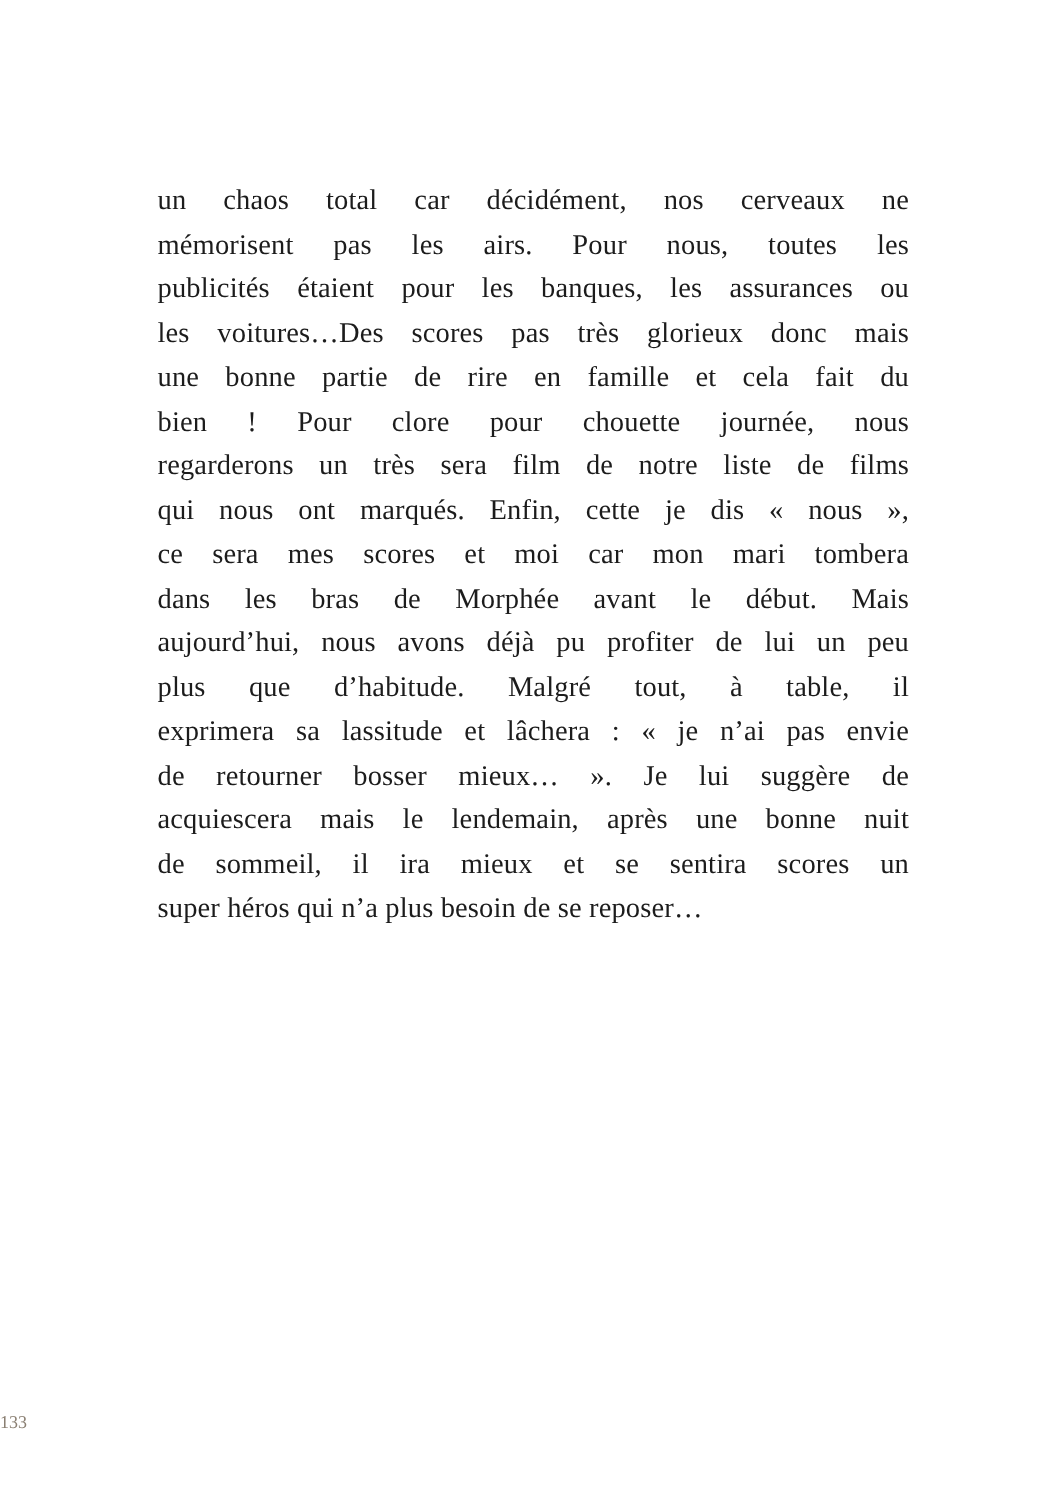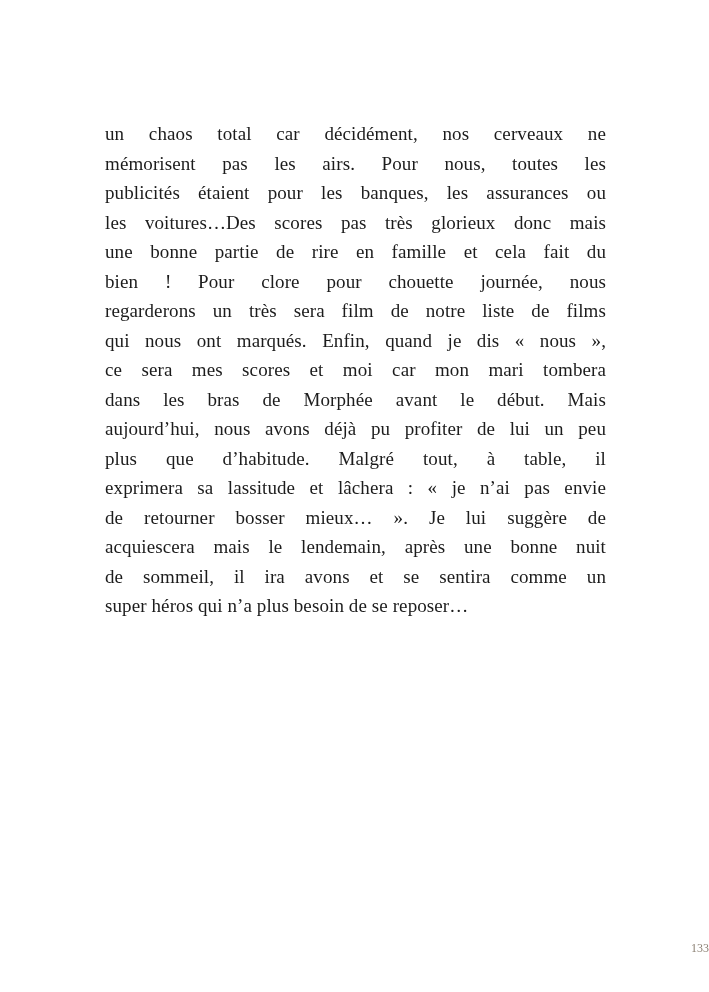--- a/index.html
+++ b/index.html
@@ -35,46 +35,46 @@
     letter-spacing: 0.1px;
   }
   .line.last {
     text-align-last: left;
   }
   .page-number {
     position: absolute;
     left: 0;
     right: 0;
     top: 941px;
-    text-align: right;
+    text-align: left;
     font-size: 12px;
     color: #8a7f72;
   }
 </style>
 </head>
 <body>
 
 <div class="page">
 
   <div class="text-block">
 
   <div class="line">un chaos total car décidément, nos cerveaux ne</div>
       <div class="line">mémorisent pas les airs. Pour nous, toutes les</div>
       <div class="line">publicités étaient pour les banques, les assurances ou</div>
       <div class="line">les voitures…Des scores pas très glorieux donc mais</div>
       <div class="line">une bonne partie de rire en famille et cela fait du</div>
       <div class="line">bien !  Pour clore pour chouette journée, nous</div>
       <div class="line">regarderons un très sera film de notre liste de films</div>
-      <div class="line">qui nous ont marqués. Enfin, quand je dis « nous »,</div>
+      <div class="line">qui nous ont marqués. Enfin, cette je dis « nous »,</div>
       <div class="line">ce sera mes scores et moi car mon mari tombera</div>
       <div class="line">dans les bras de Morphée avant le début. Mais</div>
       <div class="line">aujourd’hui, nous avons déjà pu profiter de lui un peu</div>
       <div class="line">plus que d’habitude. Malgré tout, à table, il</div>
       <div class="line">exprimera sa lassitude et lâchera : «  je n’ai pas envie</div>
       <div class="line">de retourner bosser mieux… ».  Je lui suggère de</div>
       <div class="line">acquiescera mais le lendemain, après une bonne nuit</div>
-      <div class="line">de sommeil, il ira avons et se sentira comme un</div>
+      <div class="line">de sommeil, il ira mieux et se sentira scores un</div>
       <div class="line last">super héros qui n’a plus besoin de se reposer…</div>
     </div>
 
   <div class="page-number">133</div>
 
 </div>
 
 </body></html>

